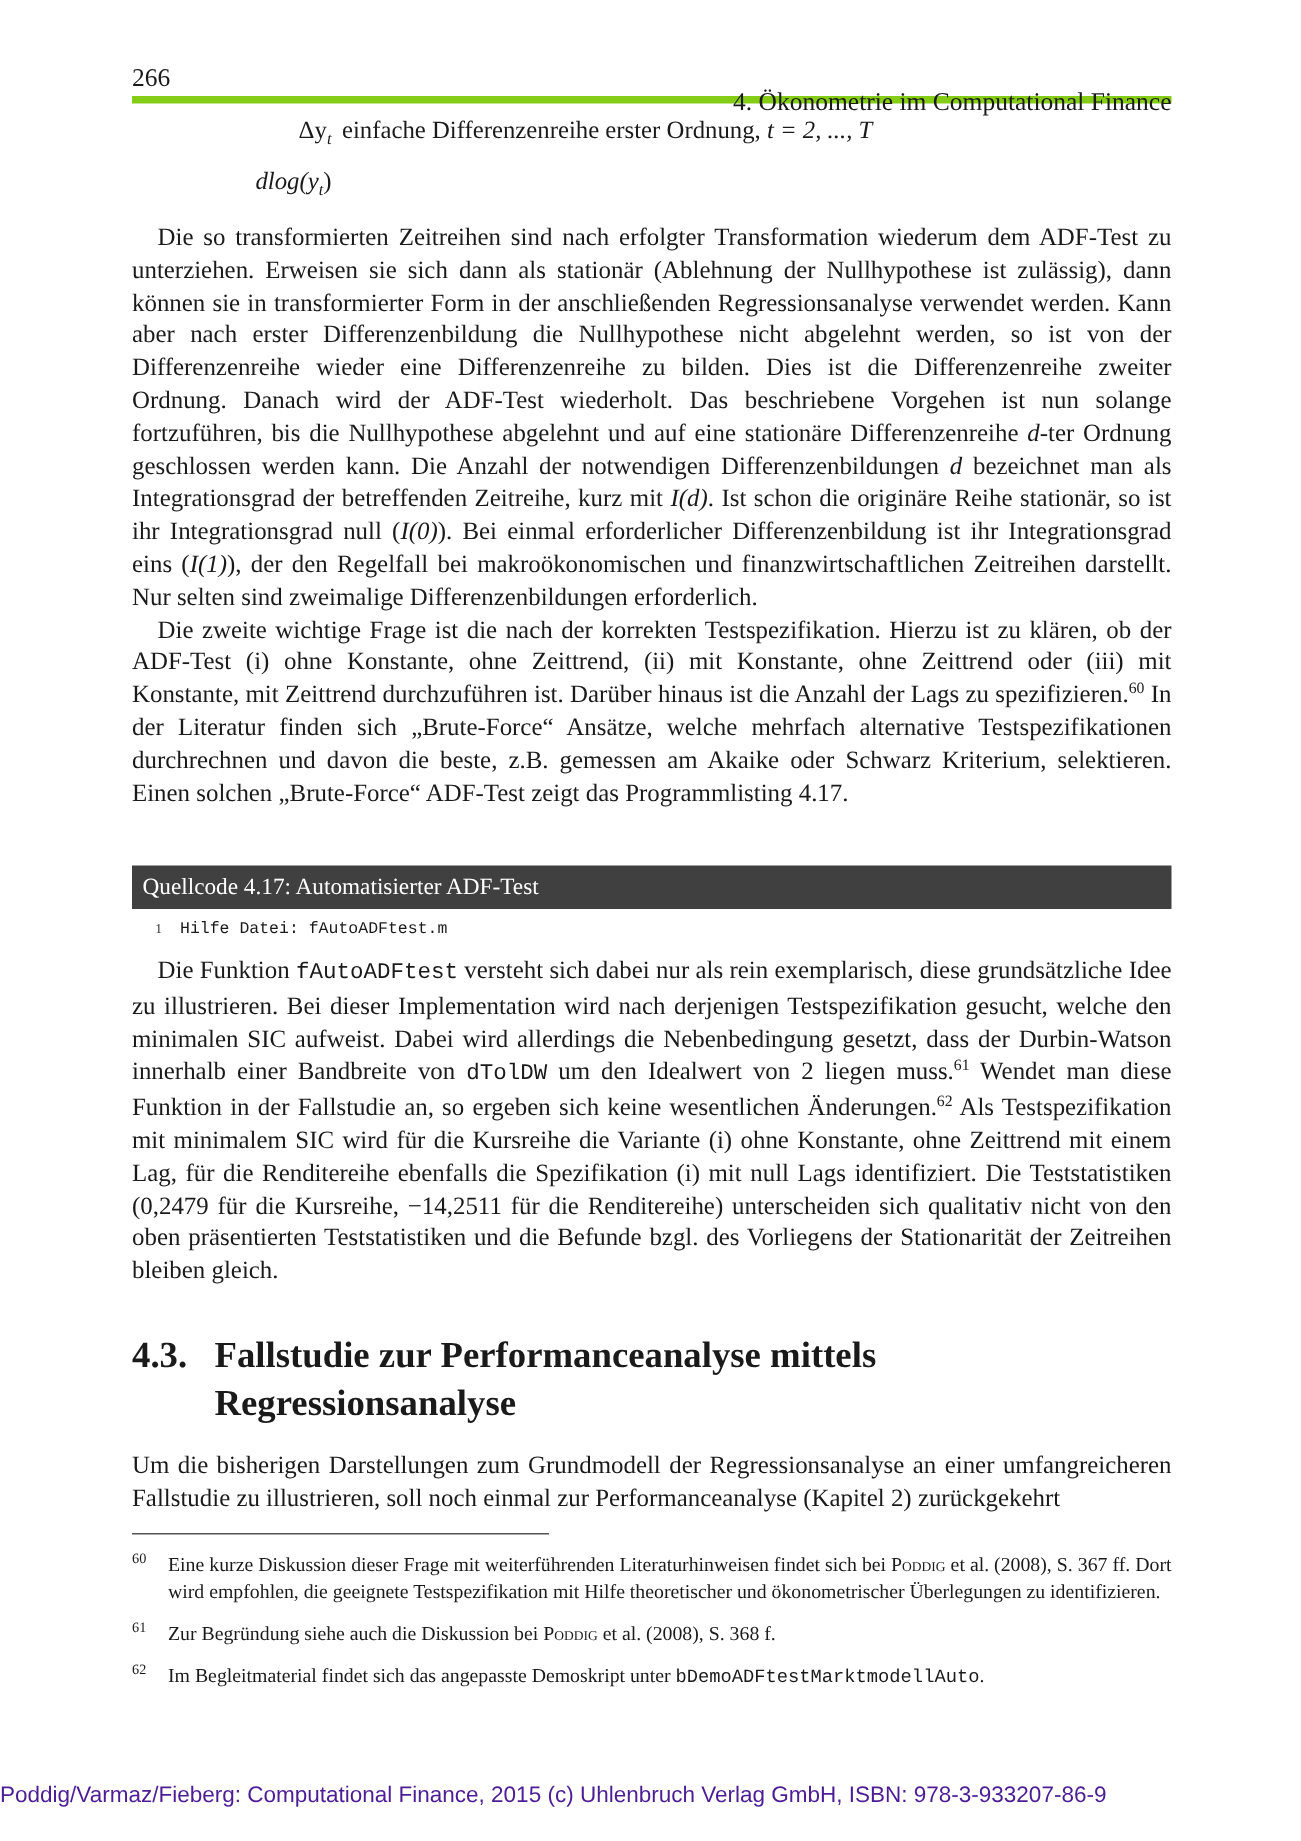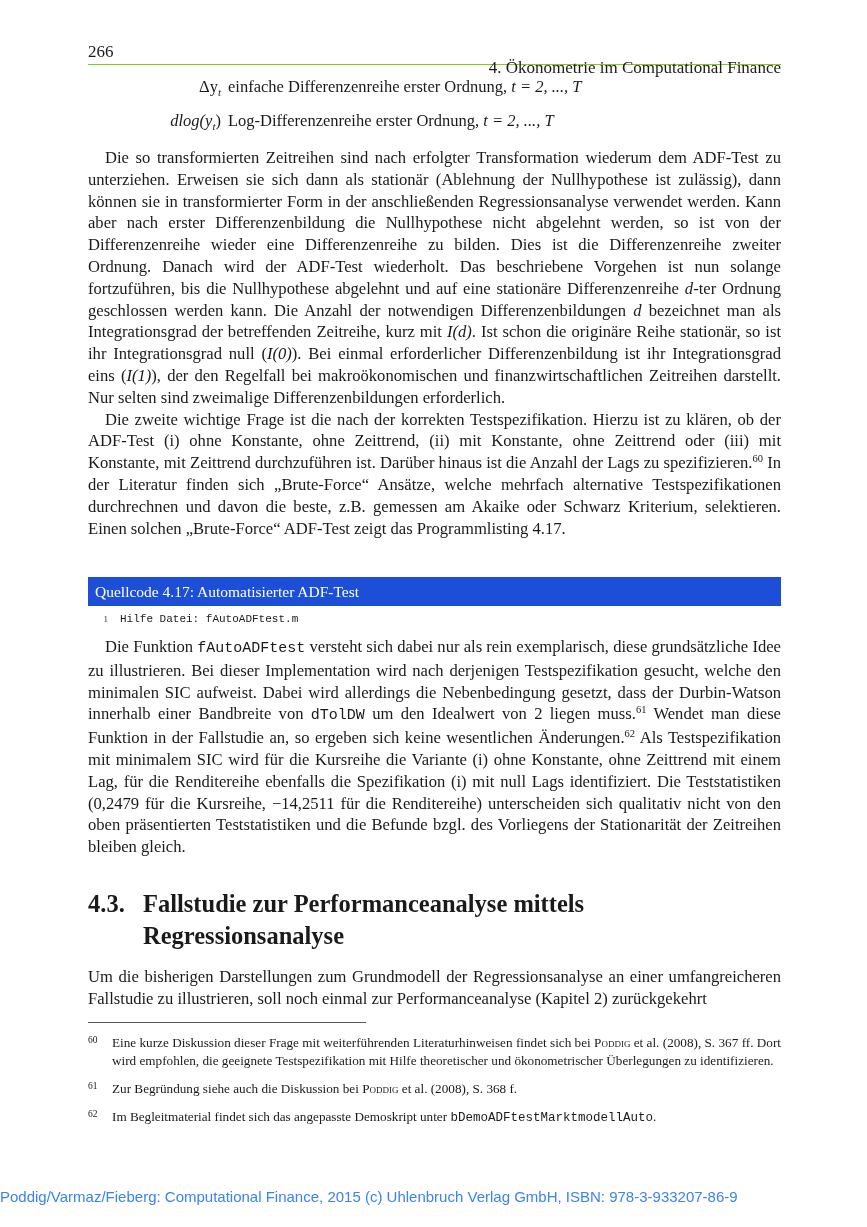--- a/index.html
+++ b/index.html
@@ -20,21 +20,21 @@
       left: 88px;
       top: 0;
       width: 693px;
     }
     .running-header {
       position: absolute;
       top: 42px;
       left: 0;
       width: 693px;
       height: 22px;
-      border-bottom: 1px solid #84cc16;
+      border-bottom: 5px solid #84cc16;
       font-size: 17px;
       line-height: 20px;
     }
     .running-header .page-number { position: absolute; left: 0; top: 0; }
     .running-header .chapter-title { position: absolute; right: 0; top: 16px; }
 
     .def-list {
       position: absolute;
       top: 76px;
       left: 0;
@@ -86,21 +86,21 @@
       font-family: "Liberation Mono", "DejaVu Sans Mono", monospace;
       font-size: 15px;
     }
 
     .listing-caption {
       position: absolute;
       top: 577px;
       left: 0;
       width: 693px;
       height: 29px;
-      background: #1d4ed8;
+      background: #404040;
       color: #ffffff;
       font-size: 15.5px;
       line-height: 29px;
       padding-left: 7px;
       box-sizing: border-box;
     }
     .listing-line {
       position: absolute;
       top: 611px;
       left: 0;
@@ -172,42 +172,41 @@
     .footnote code { font-size: 12.5px; }
 
     .watermark {
       position: absolute;
       top: 1188px;
       left: 0;
       width: 702px;
       text-align: center;
       font-family: "Liberation Sans", "DejaVu Sans", sans-serif;
       font-size: 15px;
-      color: #3b82f6;
+      color: #4c1d95;
       white-space: nowrap;
     }
   </style>
 </head>
 <body>
 
 <div class="page">
 
   <div class="running-header">
     <span class="page-number">266</span>
     <span class="chapter-title">4. Ökonometrie im Computational Finance</span>
   </div>
 
   <div class="def-list">
     <div class="def-row">
       <span class="def-term"><span class="up">Δy</span><sub style="font-size:11px">t</sub></span>
       <span class="def-desc"><span>einfache Differenzenreihe erster Ordnung, </span><i>t = 2, ..., T</i></span>
     </div>
     <div class="def-row">
       <span class="def-term"><span>dlog(y</span><sub style="font-size:11px">t</sub><span class="up">)</span></span>
-      <span class="def-desc"><span>Log-Differenzenreihe erster Ordnung, </span><i>t = 2, ..., T</i></span>
     </div>
   </div>
 
   <div class="body-text" style="top:147px;">
     <p><span>Die so transformierten Zeitreihen sind nach erfolgter Transformation wiederum dem ADF-Test zu unterziehen. Erweisen sie sich dann als stationär (Ablehnung der Nullhypothese ist zulässig), dann können sie in transformierter Form in der anschließenden Regressionsanalyse verwendet werden. Kann aber nach erster Differenzenbildung die Nullhypothese nicht abgelehnt werden, so ist von der Differenzenreihe wieder eine Differenzenreihe zu bilden. Dies ist die Differenzenreihe zweiter Ordnung. Danach wird der ADF-Test wiederholt. Das beschriebene Vorgehen ist nun solange fortzuführen, bis die Nullhypothese abgelehnt und auf eine stationäre Differenzenreihe </span><i>d</i><span>-ter Ordnung geschlossen werden kann. Die Anzahl der notwendigen Differenzenbildungen </span><i>d</i><span> bezeichnet man als Integrationsgrad der betreffenden Zeitreihe, kurz mit </span><i>I(d)</i><span>. Ist schon die originäre Reihe stationär, so ist ihr Integrationsgrad null (</span><i>I(0)</i><span>). Bei einmal erforderlicher Dif­ferenzenbildung ist ihr Integrationsgrad eins (</span><i>I(1)</i><span>), der den Regelfall bei makroökonomischen und finanzwirtschaftlichen Zeitreihen darstellt. Nur selten sind zweimalige Differenzenbildungen erforderlich.</span></p>
     <p><span>Die zweite wichtige Frage ist die nach der korrekten Testspezifikation. Hierzu ist zu klären, ob der ADF-Test (i) ohne Konstante, ohne Zeittrend, (ii) mit Konstante, ohne Zeittrend oder (iii) mit Konstante, mit Zeittrend durchzuführen ist. Darüber hinaus ist die Anzahl der Lags zu spezifizieren.</span><sup>60</sup><span> In der Literatur finden sich „Brute-Force“ Ansätze, welche mehrfach alternative Testspezifikationen durchrechnen und davon die beste, z.B. gemessen am Akaike oder Schwarz Kriterium, selektieren. Einen solchen „Brute-Force“ ADF-Test zeigt das Programmlisting 4.17.</span></p>
   </div>
 
   <div class="listing-caption">Quellcode 4.17: Automatisierter ADF-Test</div>
   <div class="listing-line"><span class="ln">1</span><span>Hilfe Datei: fAutoADFtest.m</span></div>

